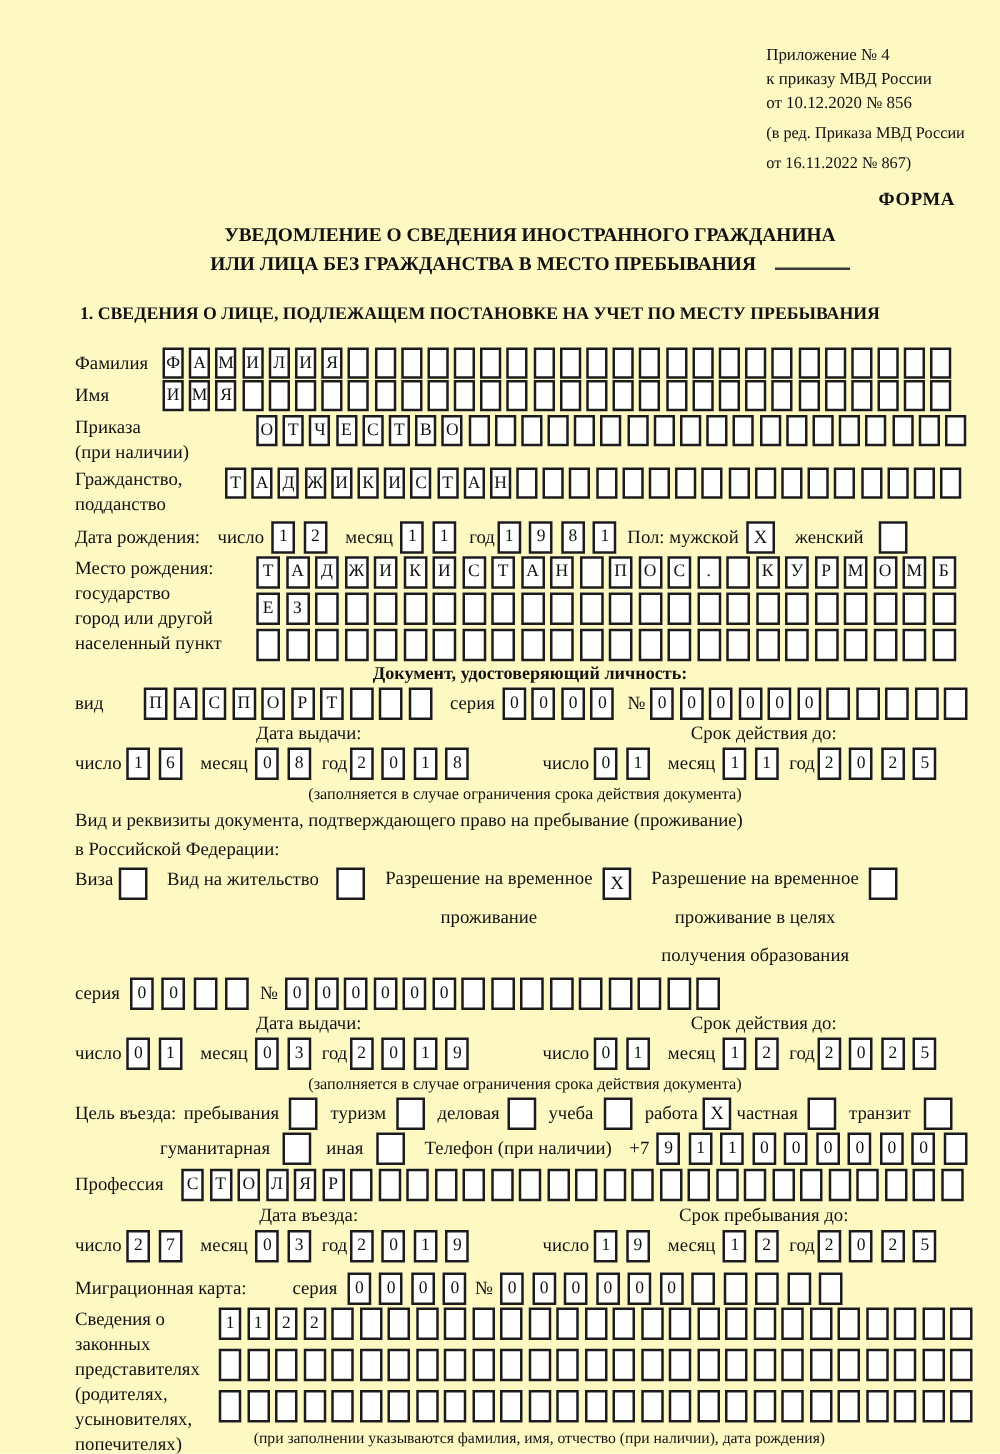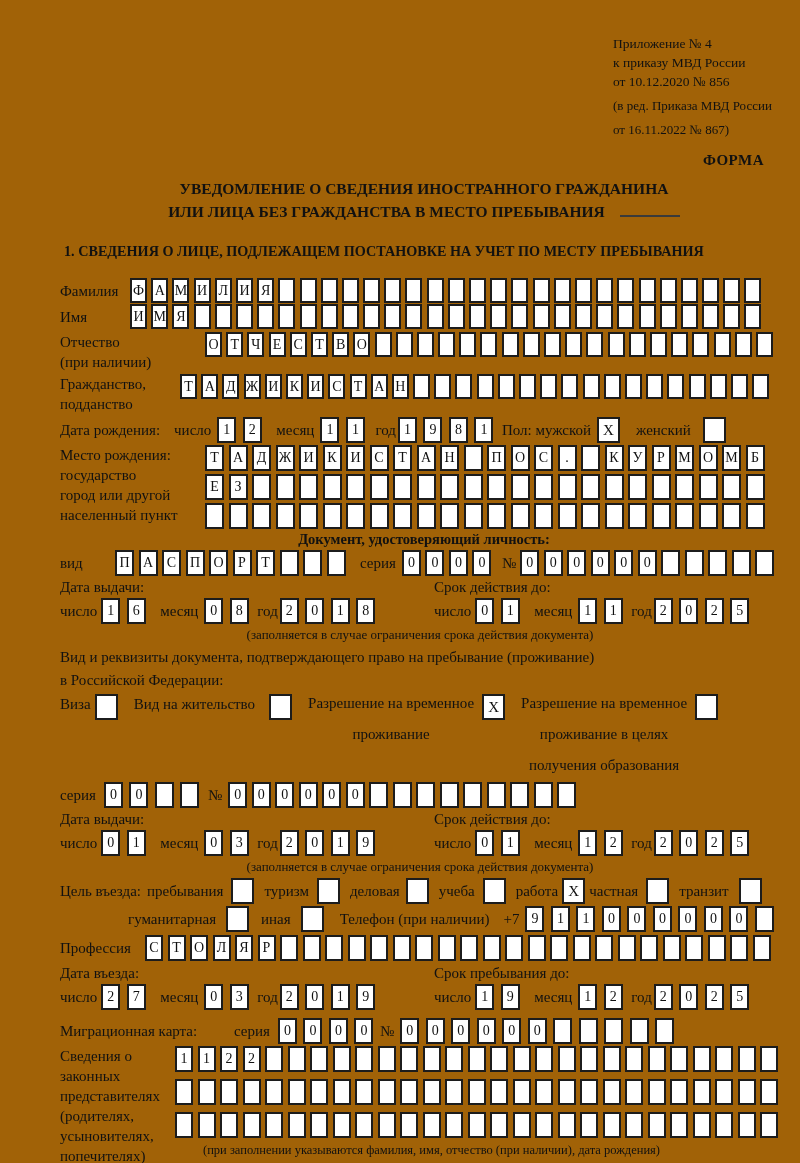--- a/index.html
+++ b/index.html
@@ -1,18 +1,18 @@
 <!DOCTYPE html>
 <html lang="ru"><head>
 <meta charset="utf-8">
 <style>
   * { margin:0; padding:0; box-sizing:border-box; }
   html,body { background:#ffffff; }
   body { width:800px; font-family:"Liberation Serif","DejaVu Serif",serif; color:#111; }
-  .page { width:800px; height:1163px; padding:34px 12px 0 60px; overflow:hidden; position:relative; background:#a16207; }
+  .page { width:800px; height:1163px; padding:34px 12px 0 60px; overflow:hidden; position:relative; background:#fef9c3; }
 
   
   .appendix { margin-left:553px; font-size:13.5px; line-height:19px; }
   .appendix .ed { margin-top:5px; font-size:13px; }
   .forma { text-align:right; padding-right:24px; margin-top:13px; font-weight:bold; font-size:15px; letter-spacing:.5px; }
 
   
   .title { text-align:center; margin-top:8px; font-weight:bold; font-size:15.5px; line-height:23px; }
   .uline { display:inline-block; width:60px; height:14px; border-bottom:2.5px solid #3a3a3a; margin-left:15px; }
   .sect { margin-top:20px; font-weight:bold; font-size:14.2px; margin-left:4px; }
@@ -32,21 +32,21 @@
           width:17px; height:25px; line-height:21px; margin-right:4.2px; background:#fff; }
   .c22 .cell { width:18px; height:26px; margin-right:4.5px; line-height:22px; }
   .c23 .cell { width:19px; height:26px; margin-right:4.5px; line-height:22px; }
   .cdt .cell { width:19px; height:26px; margin-right:6.5px; line-height:22px; }
   .boxwrap .cell { width:23px; height:26px; margin-right:0; line-height:22px; font-size:15px; }
 
   
   .datespair { display:flex; }
   .dcol-l { width:374px; flex:none; }
   .dcol-r { flex:1; }
-  .dhead { text-align:left; font-size:15px; line-height:17px; }
+  .dhead { text-align:center; font-size:15px; line-height:17px; }
   .dline { display:flex; align-items:center; margin-top:2px; }
   .note-r { text-align:center; padding-right:8px; font-size:13px; line-height:15px; margin-top:3px; }
 
   .dochead { text-align:center; font-weight:bold; font-size:14.5px; line-height:18px; margin-top:1px; }
   .permit-text { font-size:15px; line-height:23px; margin-top:4px; }
 
   .cblock { display:flex; flex-direction:column; flex:none; text-align:center; font-size:15px; line-height:19px;gap:12px; }
   .note-rep { font-size:12.5px; margin-top:5px; margin-left:28px; white-space:nowrap; }
 
   
@@ -143,21 +143,21 @@
         <span class="cell"></span>
         <span class="cell"></span>
         <span class="cell"></span>
         <span class="cell"></span>
         <span class="cell"></span>
       </span>
   </div>
 
   <div class="row mt3">
     <span class="lblblock w145">
-      <span class="lbl">Отчество</span>
+      <span class="lbl">Приказа</span>
       <span class="lbl">(при наличии)</span>
     </span>
     <span class="cellrow">
         <span class="cell">О</span>
         <span class="cell">Т</span>
         <span class="cell">Ч</span>
         <span class="cell">Е</span>
         <span class="cell">С</span>
         <span class="cell">Т</span>
         <span class="cell">В</span>

